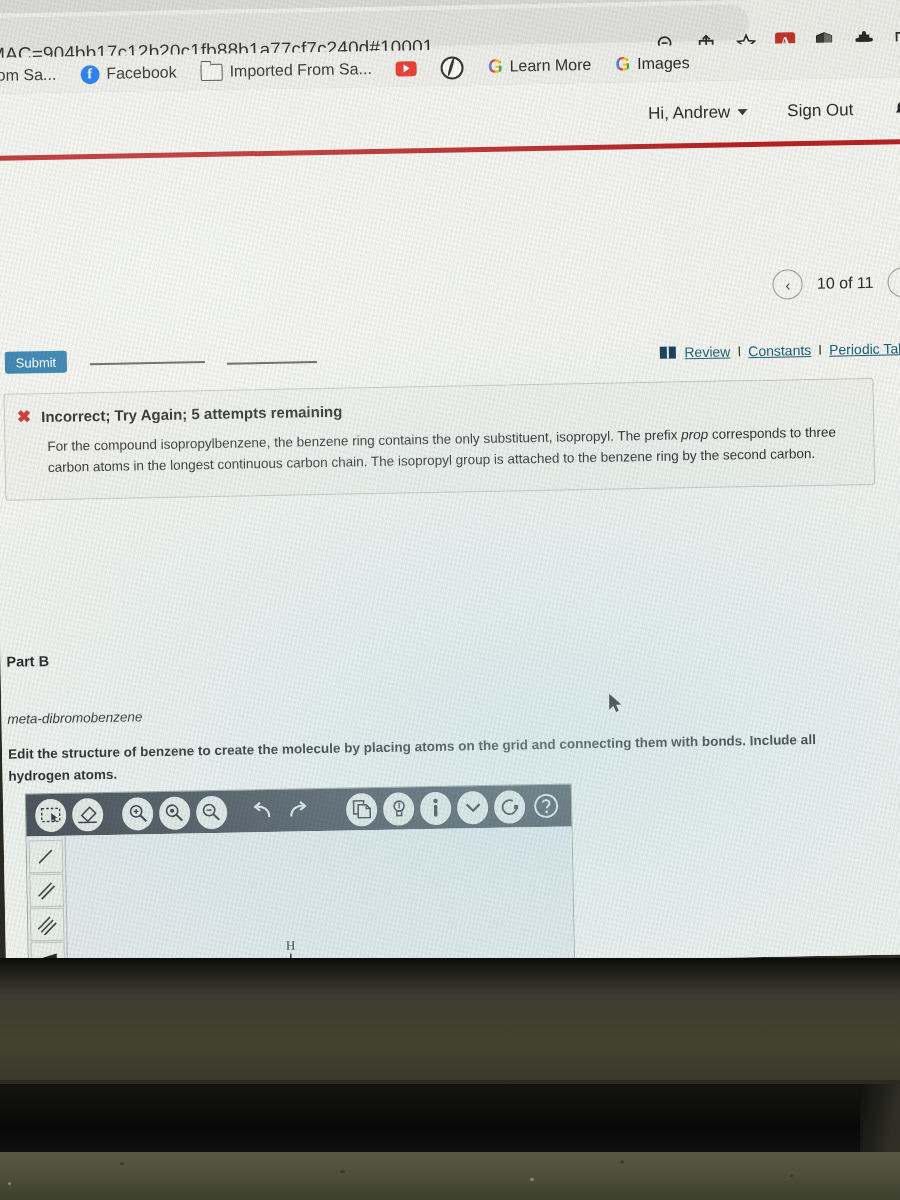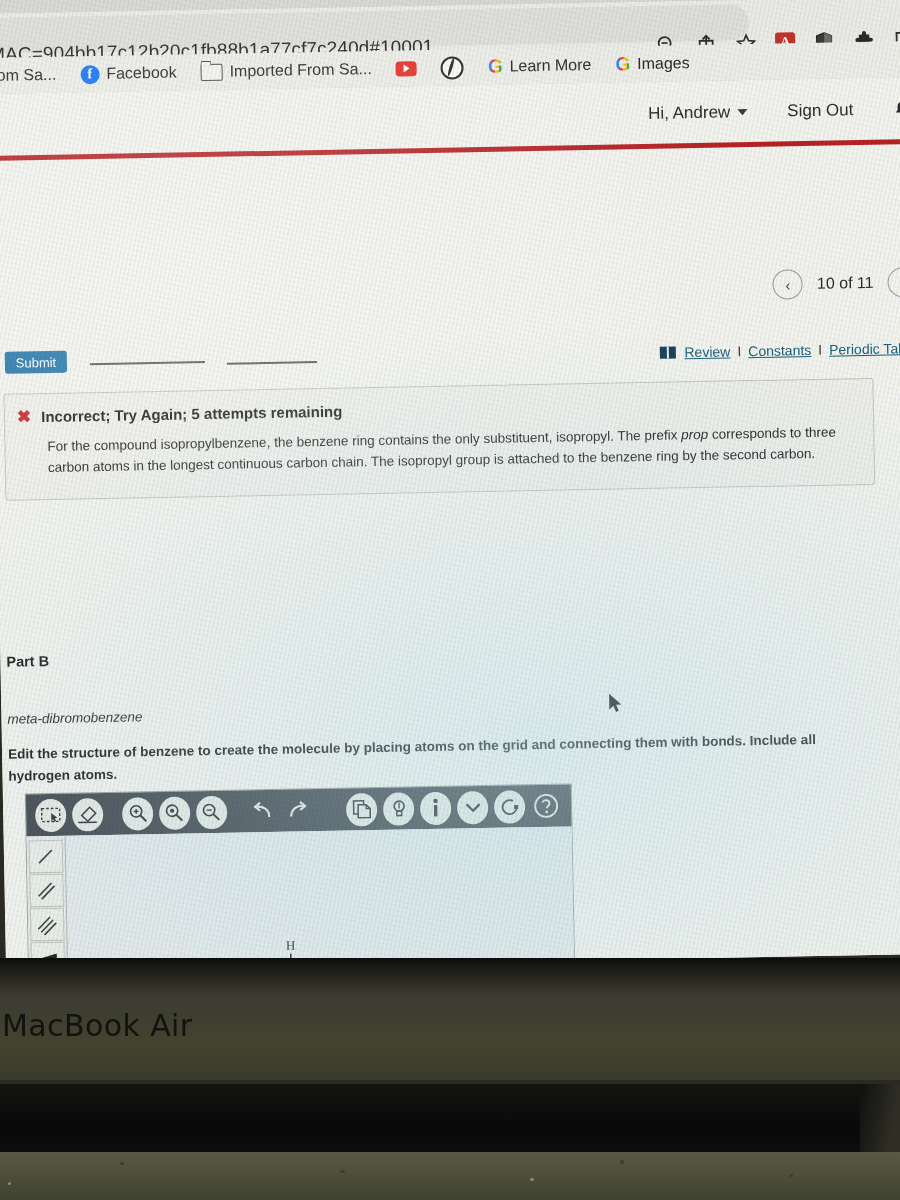--- a/index.html
+++ b/index.html
@@ -435,21 +435,20 @@
       <svg width="16" height="22" viewBox="0 0 16 22">
           <polygon points="1,1 1,17 5,13.2 7.7,19.5 10.4,18.3 7.8,12.2 13,12" fill="#0d0d0d"></polygon>
         </svg>
     </span>
 
     <div class="glarewash"></div>
     <div class="moire"></div>
   </div>
 
   <div class="bezel"></div>
-  <div class="mbtext">MacBook Air</div>
   <div class="hinge"></div>
   <div class="desk">
     <span class="speck" style="left:120px;top:10px;width:4px;height:3px;"></span>
     <span class="speck" style="left:340px;top:18px;width:5px;height:3px;"></span>
     <span class="speck" style="left:620px;top:8px;width:4px;height:4px;"></span>
     <span class="speck" style="left:790px;top:22px;width:3px;height:3px;"></span>
     <span class="glint" style="left:8px;top:30px;width:3px;height:3px;"></span>
     <span class="glint" style="left:530px;top:26px;width:4px;height:3px;"></span>
   </div>
 

